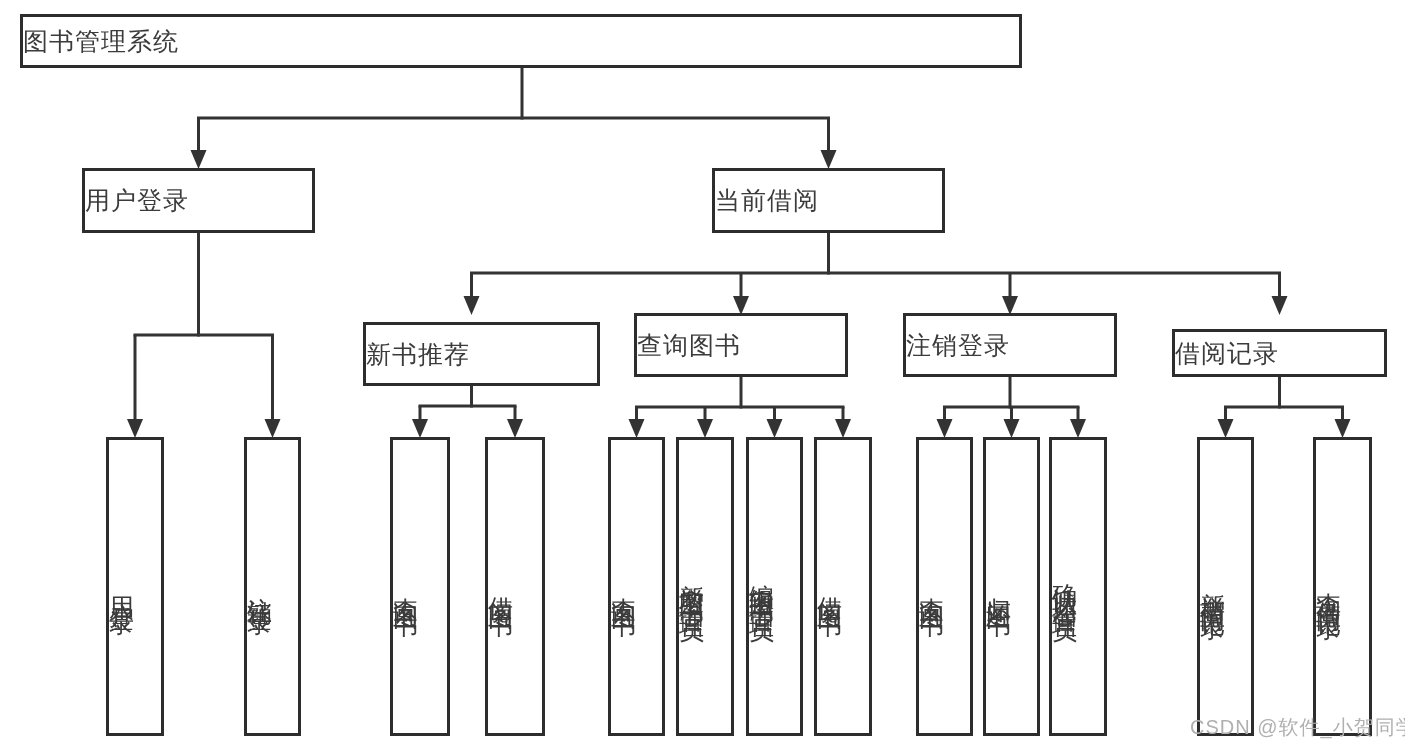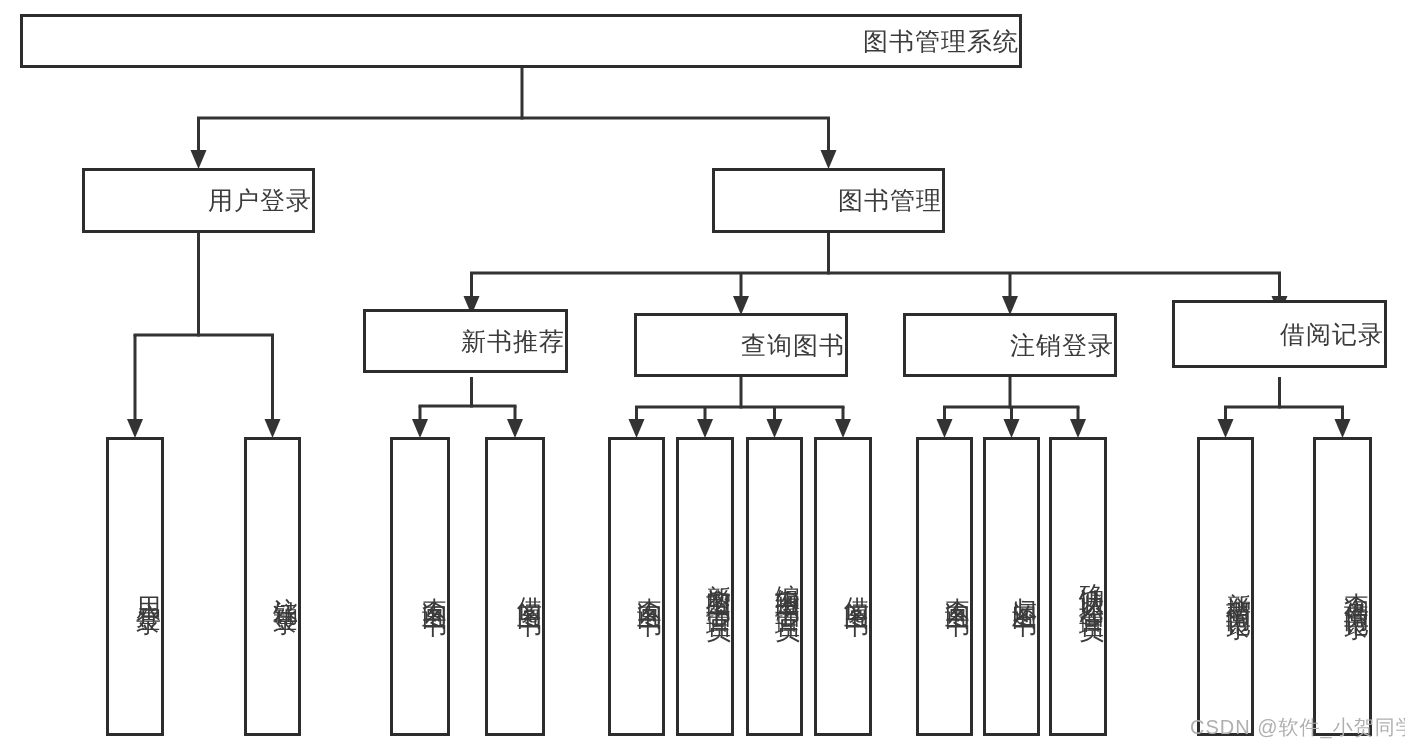--- a/index.html
+++ b/index.html
@@ -9,21 +9,21 @@
     background:#ffffff;
     font-family:"Liberation Sans","DejaVu Sans",sans-serif;
     overflow:hidden;
   }
   svg.connectors { position:absolute; left:0; top:0; z-index:1; }
   .node {
     position:absolute;
     box-sizing:border-box;
     border:3px solid #2d2d2d;
     background:#ffffff;
-    display:flex; align-items:center; justify-content:flex-end;
+    display:flex; align-items:center; justify-content:flex-start;
     z-index:2;
   }
   .hlabel {
     font-size:25px; letter-spacing:1px;
     color:#3b3b3b; white-space:nowrap;
   }
   .vlabel {
     writing-mode:vertical-rl;
     text-orientation:mixed;
     font-size:25px; letter-spacing:5px; line-height:1;
@@ -110,33 +110,33 @@
   </svg>
 
   <div class="node" style="left:20px;top:14px;width:1002px;height:54px">
     <span class="hlabel">图书管理系统</span>
   </div>
 
   <div class="node" style="left:82px;top:168px;width:233px;height:65px">
     <span class="hlabel">用户登录</span>
   </div>
   <div class="node" style="left:712px;top:168px;width:233px;height:65px">
-    <span class="hlabel">图书管理</span>
+    <span class="hlabel">当前借阅</span>
   </div>
 
-  <div class="node" style="left:363px;top:309px;width:205px;height:64px">
+  <div class="node" style="left:363px;top:322px;width:237px;height:64px">
     <span class="hlabel">新书推荐</span>
   </div>
   <div class="node" style="left:634px;top:313px;width:214px;height:64px">
     <span class="hlabel">查询图书</span>
   </div>
   <div class="node" style="left:903px;top:313px;width:214px;height:64px">
     <span class="hlabel">注销登录</span>
   </div>
-  <div class="node" style="left:1172px;top:300px;width:215px;height:68px">
+  <div class="node" style="left:1172px;top:329px;width:215px;height:48px">
     <span class="hlabel">借阅记录</span>
   </div>
 
   <div class="node" style="left:106px;top:437px;width:58px;height:299px">
     <span class="vlabel">用户登录</span>
   </div>
   <div class="node" style="left:244px;top:437px;width:57px;height:299px">
     <span class="vlabel">注销登录</span>
   </div>
   <div class="node" style="left:390px;top:437px;width:60px;height:299px">

